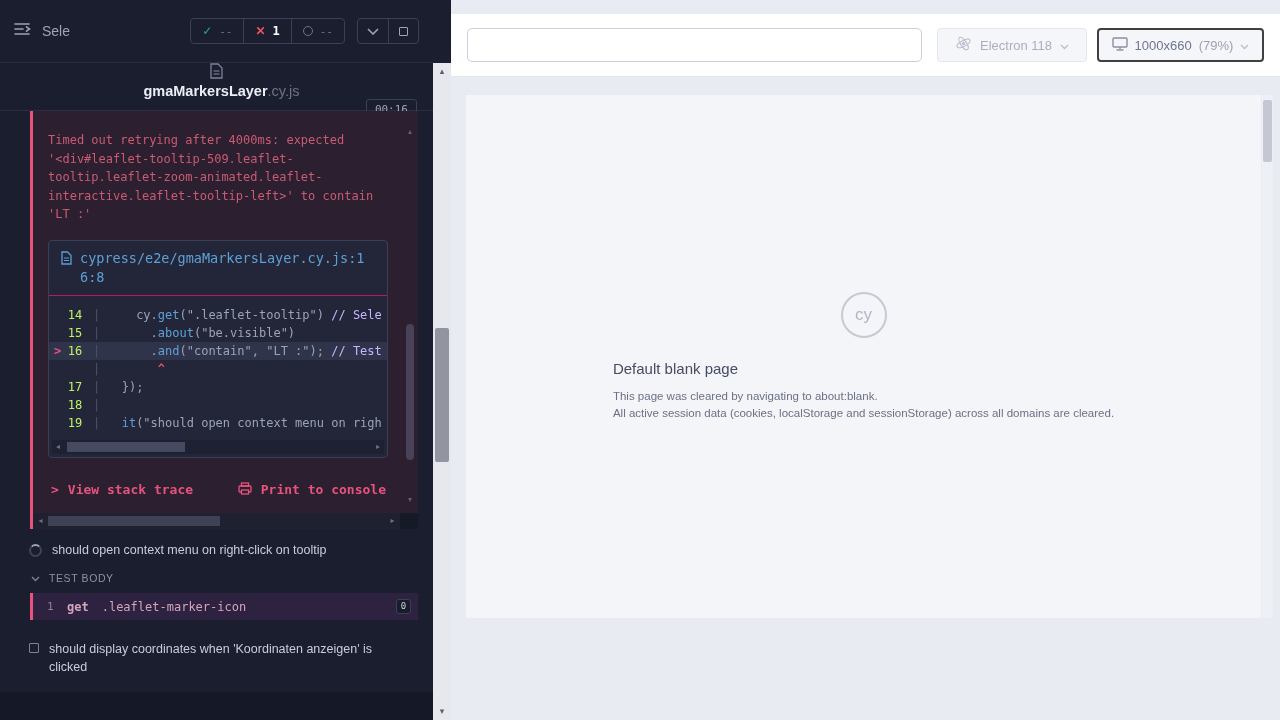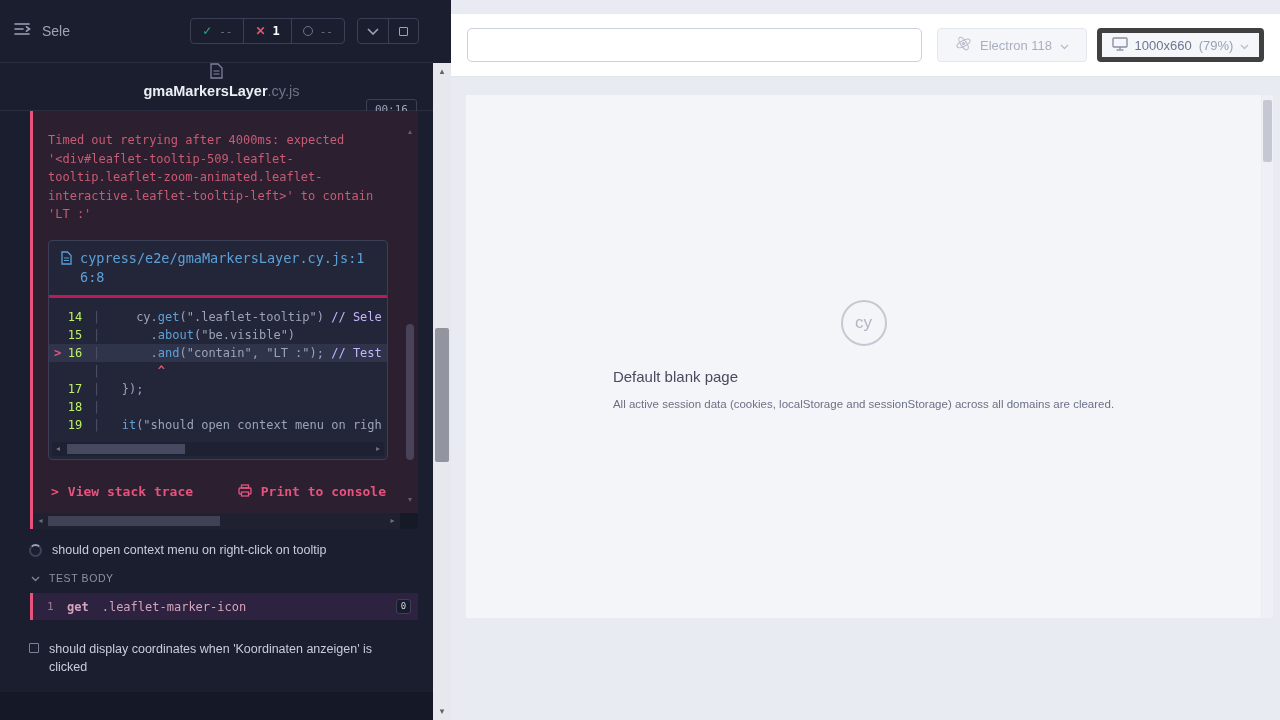--- a/index.html
+++ b/index.html
@@ -27,21 +27,21 @@
   .spec-bar { height:48px; border-bottom:1px solid #2b2e40; display:flex; align-items:center; padding:0 16px;flex-direction:column; }
   .spec-name { margin-left:10px; font-size:14.5px; cursor:pointer; }
   .spec-name b { color:#eceef6; font-weight:700; }
   .spec-name i { color:#6e7389; font-style:normal; }
   .timer { margin-left:auto; border:1px solid #3c4056; border-radius:3px; padding:3px 8px; font-family:"DejaVu Sans Mono",monospace; font-size:11px; color:#9fa3b8; }
 
   .attempt { position:relative; margin-left:30px; width:388px; height:418px; background:var(--error-bg,#2b1f30); border-left:3px solid var(--accent-pink,#e8537e); overflow:hidden; }
   .err-msg { margin:20px 30px 0 15px; font-family:"DejaVu Sans Mono",monospace; font-size:12px; line-height:18.5px; color:var(--error-text,#c95b72); overflow-wrap:break-word; }
 
   .code-frame { margin:16px 30px 0 15px; background:#232638; border:1px solid #3b3f55; border-radius:4px; overflow:hidden; }
-  .cf-head { display:flex; gap:8px; padding:8px 12px; border-bottom:3px solid #be185d; font-family:"DejaVu Sans Mono",monospace; font-size:13.5px; line-height:19px; color:var(--code-fn,#5a9ed6); word-break:break-all; cursor:pointer; }
+  .cf-head { display:flex; gap:8px; padding:8px 12px; border-bottom:1px solid #be185d; font-family:"DejaVu Sans Mono",monospace; font-size:13.5px; line-height:19px; color:var(--code-fn,#5a9ed6); word-break:break-all; cursor:pointer; }
   .cf-head svg { flex:none; margin-top:2px; }
   .cf-body { padding:10px 0 4px; font-family:"DejaVu Sans Mono",monospace; font-size:12px; line-height:18px; overflow:hidden; }
   .code-line { display:flex; white-space:pre; }
   .code-line.hl { background:#30344a; }
   .mark { width:15px; padding-left:5px; color:var(--accent-pink,#e8537e); font-weight:bold; flex:none; }
   .lnum { width:22px; text-align:center; color:#bef264; flex:none; }
   .sep { margin:0 7px; color:#4d5168; flex:none; }
   .codetext { flex:1; overflow:hidden; }
   .tk-plain { color:#9aa3b8; }
   .tk-fn { color:var(--code-fn,#5da0d8); }
@@ -89,21 +89,21 @@
   .rp-scrollstrip { position:absolute; left:433px; top:63px; width:18px; height:657px; background:#e7e8ee; }
   .rp-scrollstrip .sb-arrow { position:absolute; left:0; width:18px; height:13px; line-height:13px; color:#5d6070; font-size:9px; }
   .rp-scrollstrip .a-up { top:2px; } .rp-scrollstrip .a-down { bottom:2px; }
   .strip-thumb { position:absolute; left:2px; top:265px; width:14px; height:134px; background:#92959f; border-radius:2px; cursor:pointer; }
 
   
   #right-pane { position:absolute; left:451px; top:14px; width:829px; height:720px; }
   .topbar { height:63px; background:#ffffff; border-bottom:1px solid #e4e6ed; display:flex; align-items:center; padding:0 16px; gap:10px; }
   .url-input { width:455px; height:34px; border:1px solid #ccd0dc; border-radius:5px; padding:0 12px; font-size:13px; color:#444857; outline:none; background:#fff; font-family:"Liberation Sans",sans-serif; }
   .browser-select { margin-left:auto; width:150px; height:34px; background:#f5f6fa; border:1px solid #e4e7ef; border-radius:4px; display:flex; align-items:center; justify-content:center; gap:8px; color:#a9aec2; font-size:13px; cursor:pointer; }
-  .viewport-select { width:167px; height:34px; background:#f5f6fa; border:5px solid #404040; border-radius:4px; display:flex; align-items:center; justify-content:center; gap:7px; font-size:13px; color:#6f7490; cursor:pointer; }
+  .viewport-select { width:167px; height:34px; background:#f5f6fa; border:2px solid #404040; border-radius:4px; display:flex; align-items:center; justify-content:center; gap:7px; font-size:13px; color:#6f7490; cursor:pointer; }
   .vp-scale { color:#9ca0b4; }
 
   .stage { position:absolute; top:63px; left:0; right:0; bottom:0; background:var(--stage-bg,#e9ebf2); }
   .aut { position:absolute; left:15px; top:18px; width:795px; height:523px; background:#f4f5f8; display:flex; align-items:center; justify-content:center; }
   .aut-content { }
   .cy-logo { width:46px; height:46px; border:2px solid #c6c9d4; border-radius:50%; margin:0 auto 22px; display:flex; align-items:center; justify-content:center; color:#b2b6c4; font-size:17px; }
   .aut-title { font-size:15px; font-weight:500; color:#474b61; margin-bottom:11px; }
   .aut-line { font-size:11.5px; color:#6b7087; line-height:16.5px; }
   .aut-scrollbar { position:absolute; left:811px; top:18px; width:11px; height:523px; background:#eef0f5; }
   .aut-thumb { position:absolute; left:1px; top:5px; width:9px; height:62px; background:#c5c8d2; border-radius:2px; cursor:pointer; }
@@ -295,20 +295,21 @@
           </svg>
       </span>
     </div>
   </div>
 
   <div class="stage">
     <div class="aut">
       <div class="aut-content">
         <div class="cy-logo">cy</div>
         <div class="aut-title">Default blank page</div>
+        <div class="aut-line">This page was cleared by navigating to about:blank.</div>
         <div class="aut-line">All active session data (cookies, localStorage and sessionStorage) across all domains are cleared.</div>
       </div>
     </div>
     <div class="aut-scrollbar">
       <div class="aut-thumb"></div>
     </div>
   </div>
 </div>
 
 </body></html>

